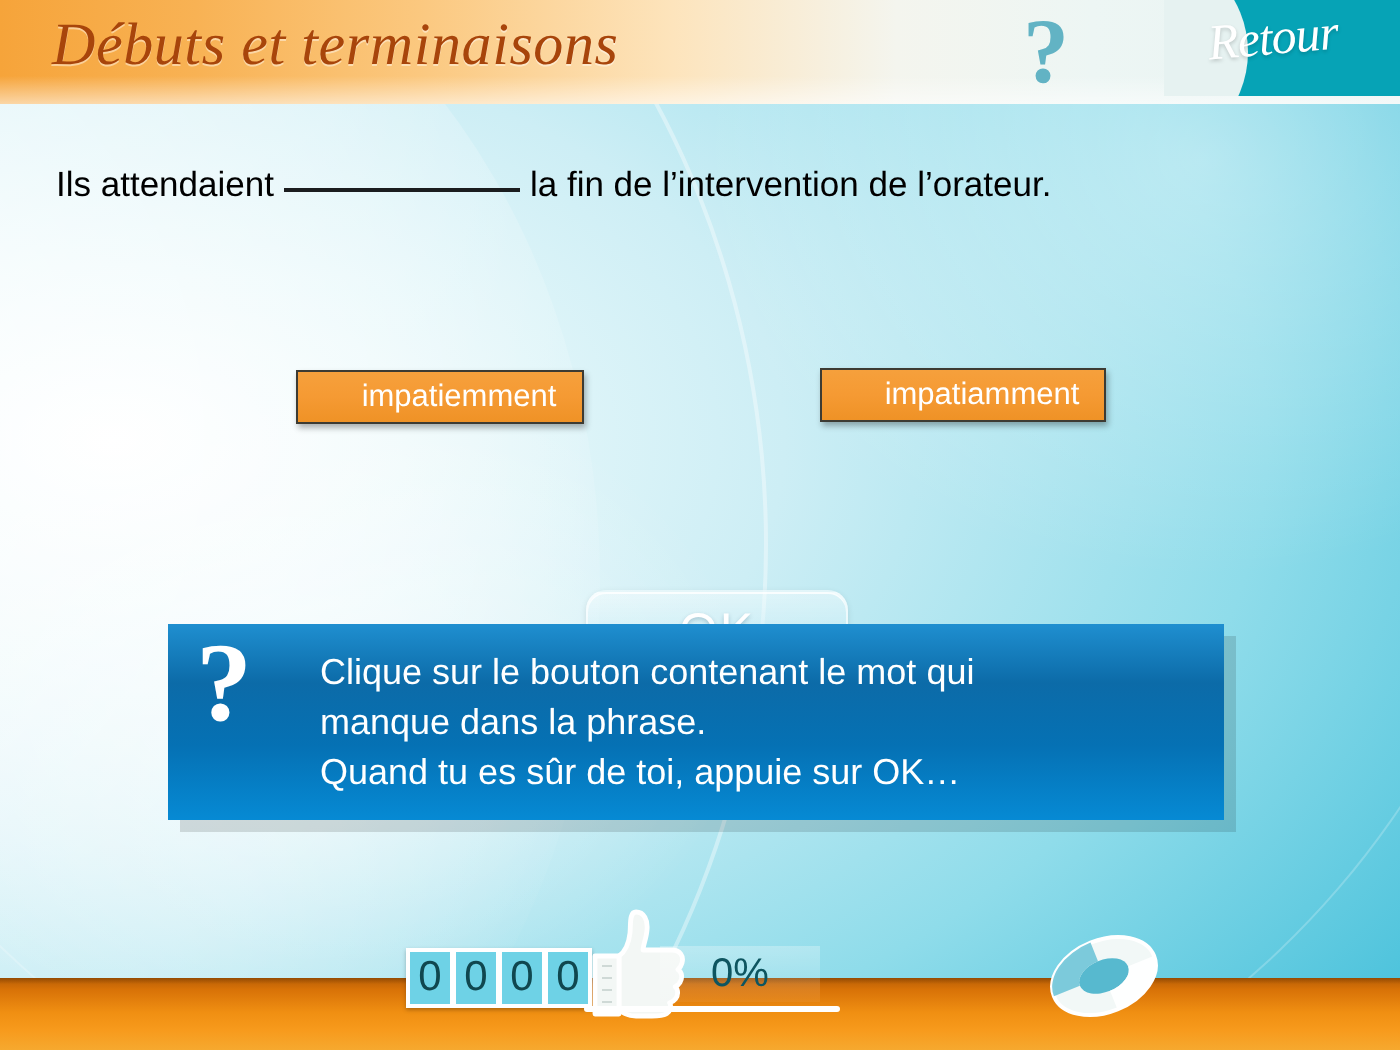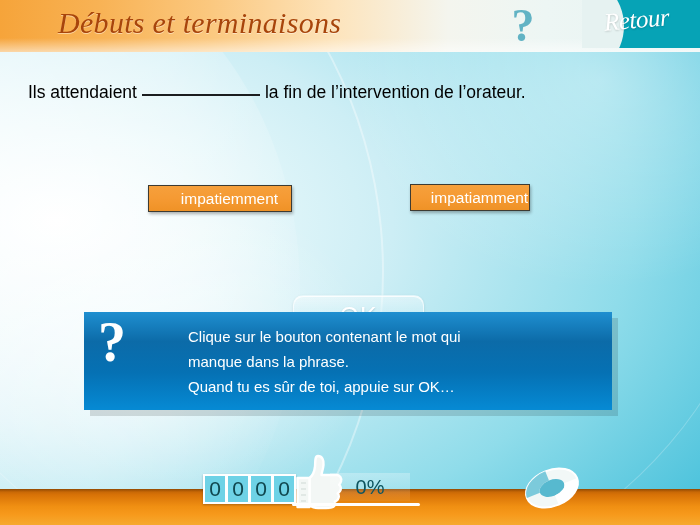--- a/index.html
+++ b/index.html
@@ -86,21 +86,20 @@
   .header-title {
     position: absolute;
     left: 26px; top: 6px;
     font-family: "Liberation Serif", "DejaVu Serif", serif;
     font-style: italic;
     font-size: 30px;
     letter-spacing: 0.3px;
     color: #a8450b;
     white-space: nowrap;
     text-shadow: 0 1px 0 rgba(255,255,255,0.45);
-    margin-left: 32px;
   }
   .header-help {
     position: absolute;
     left: 500px; top: -1px;
     width: 46px; height: 52px;
     display: flex;
     align-items: center;
     justify-content: center;
     font-family: "Liberation Serif", "DejaVu Serif", serif;
     font-size: 46px;
@@ -164,21 +163,21 @@
     font-size: 15.5px;
     display: flex;
     align-items: center;
     justify-content: center;
     cursor: pointer;
     user-select: none;
     box-sizing: border-box;
     padding-left: 19px;
   }
   #answer-0 { left: 148px; top: 185px; width: 144px; }
-  #answer-1 { left: 410px; top: 184px; width: 120px; }
+  #answer-1 { left: 410px; top: 184px; width: 143px; }
 
   
   .ok-btn {
     position: absolute;
     left: 293px; top: 295px;
     width: 131px; height: 42px;
     border-radius: 10px;
     background: linear-gradient(to bottom, rgba(255,255,255,0.42) 0%, rgba(214,242,249,0.45) 45%, rgba(150,219,235,0.40) 100%);
     border: 1px solid rgba(255,255,255,0.62);
     box-shadow: inset 0 1px 0 rgba(255,255,255,0.8), 0 1px 3px rgba(0,0,0,0.10);
@@ -215,24 +214,23 @@
     font-size: 56px;
     font-weight: bold;
     line-height: 1;
     color: #ffffff;
     user-select: none;
   }
   .tooltip-text {
     flex: 1 1 auto;
     padding-top: 12px;
     padding-right: 21px;
-    font-size: 15px;
+    font-size: 18px;
     line-height: 25px;
     color: #ffffff;
-    margin-left: 28px;
   }
   .tooltip-text div { white-space: nowrap; }
 
   
   .bottom-bar {
     position: absolute;
     left: 0; top: 489px;
     width: 700px; height: 36px;
     background: linear-gradient(to bottom, #b85e06 0%, #d87207 16%, #f08f12 48%, #f79a1c 72%, #f6a92f 100%);
   }

